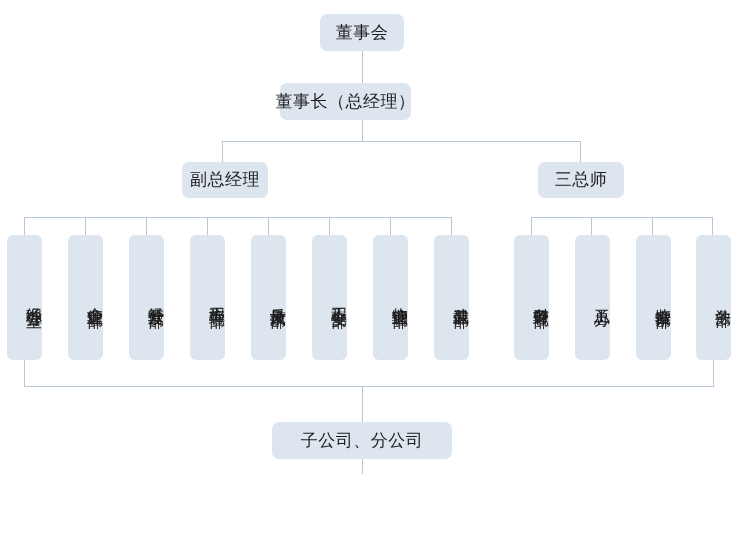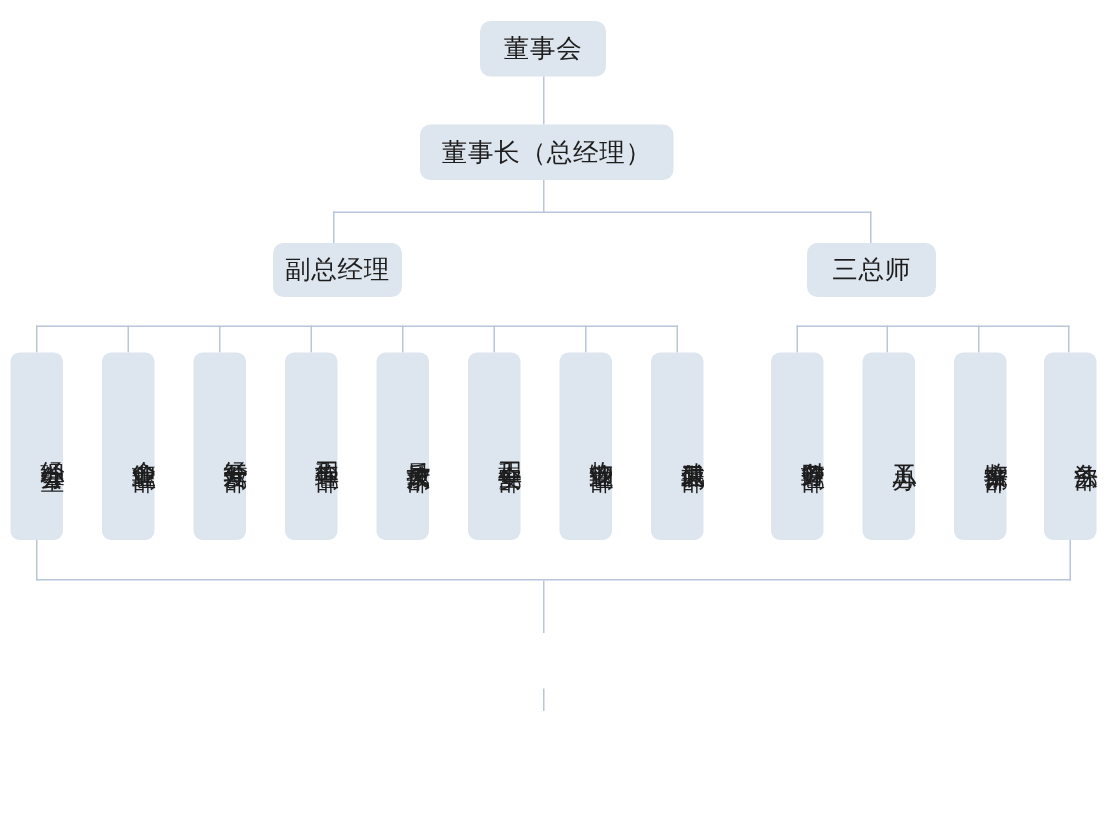--- a/index.html
+++ b/index.html
@@ -73,21 +73,21 @@
 <body>
 
 <div id="org-chart">
 
   <div class="node" id="node-board" style="left:320px; top:14px; width:84px; height:37px;">
     <span>董事会</span>
   </div>
 
   <div class="line v" id="line-board-to-chairman" style="left:362px; top:51px; height:32px;"></div>
 
-  <div class="node" id="node-chairman" style="left:280px; top:83px; width:169px; height:37px;">
+  <div class="node" id="node-chairman" style="left:280px; top:83px; width:131px; height:37px;">
     <span>董事长（总经理）</span>
   </div>
 
   <div class="line v" id="line-chairman-stem" style="left:362px; top:120px; height:22px;"></div>
 
   <div class="bracket down" id="bracket-level3" style="left:222px; top:141px; width:359px; height:21px;"></div>
 
   <div class="node" id="node-chief-engineers" style="left:538px; top:162px; width:86px; height:36px;">
     <span>三总师</span>
   </div>
@@ -144,17 +144,20 @@
     <span>监察审计部</span>
   </div>
   <div class="node vertical" style="left:696px; top:235px; width:35px; height:125px;">
     <span>法务部</span>
   </div>
 
   <div class="bracket up" id="bracket-collector" style="left:24px; top:360px; width:690px; height:27px;"></div>
 
   <div class="line v" id="line-collector-stem" style="left:362px; top:387px; height:35px;"></div>
 
+  <div class="node" id="node-subsidiary" style="left:272px; top:422px; width:180px; height:37px;">
+    <span>子公司、分公司</span>
+  </div>
 
   <div class="line v" id="line-subsidiary-to-project" style="left:362px; top:459px; height:15px;"></div>
 
 
 </div>
 
 </body></html>

